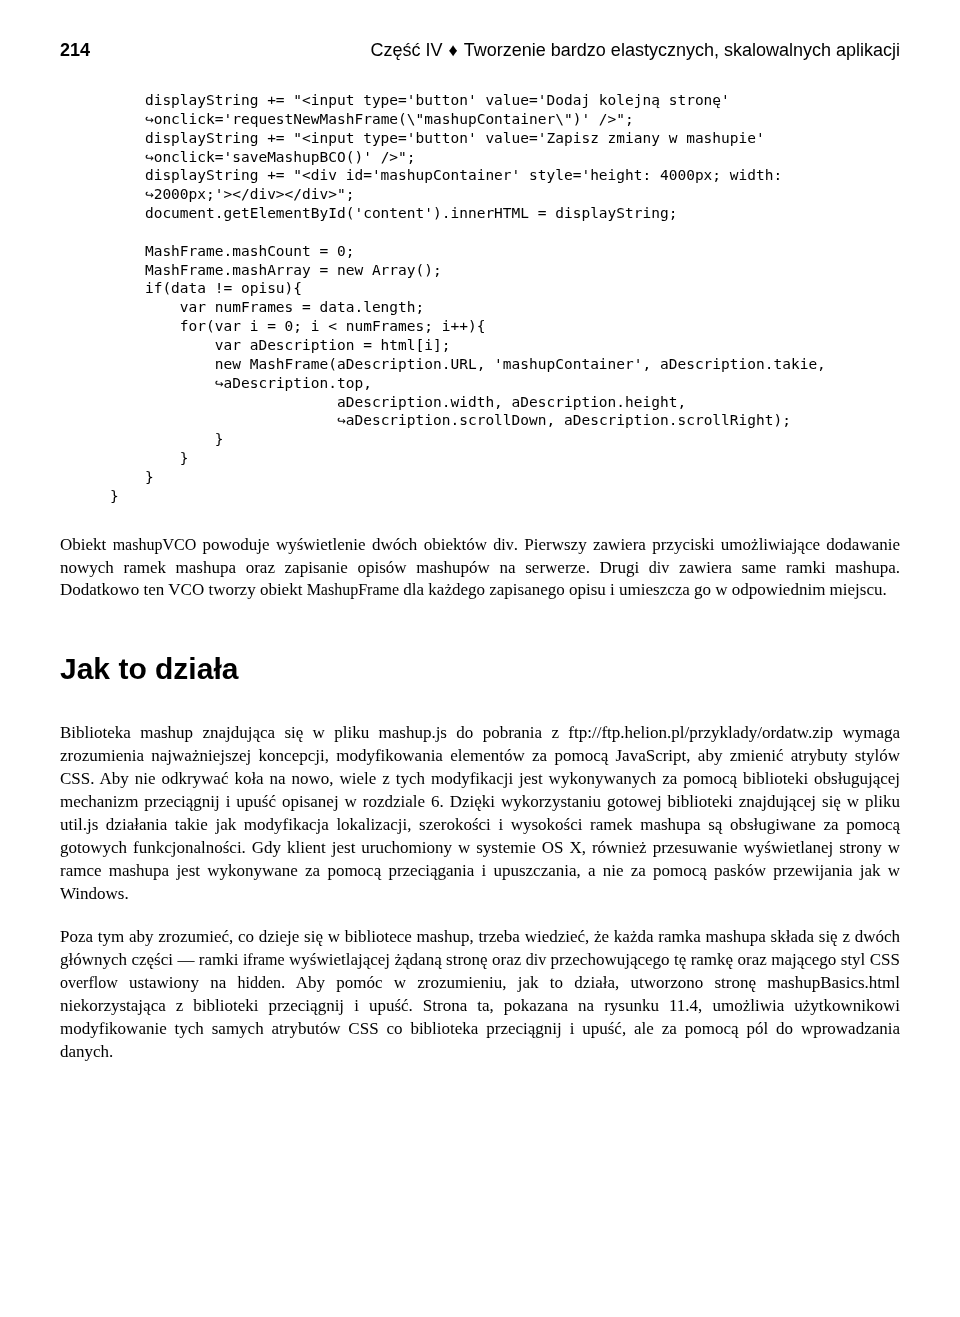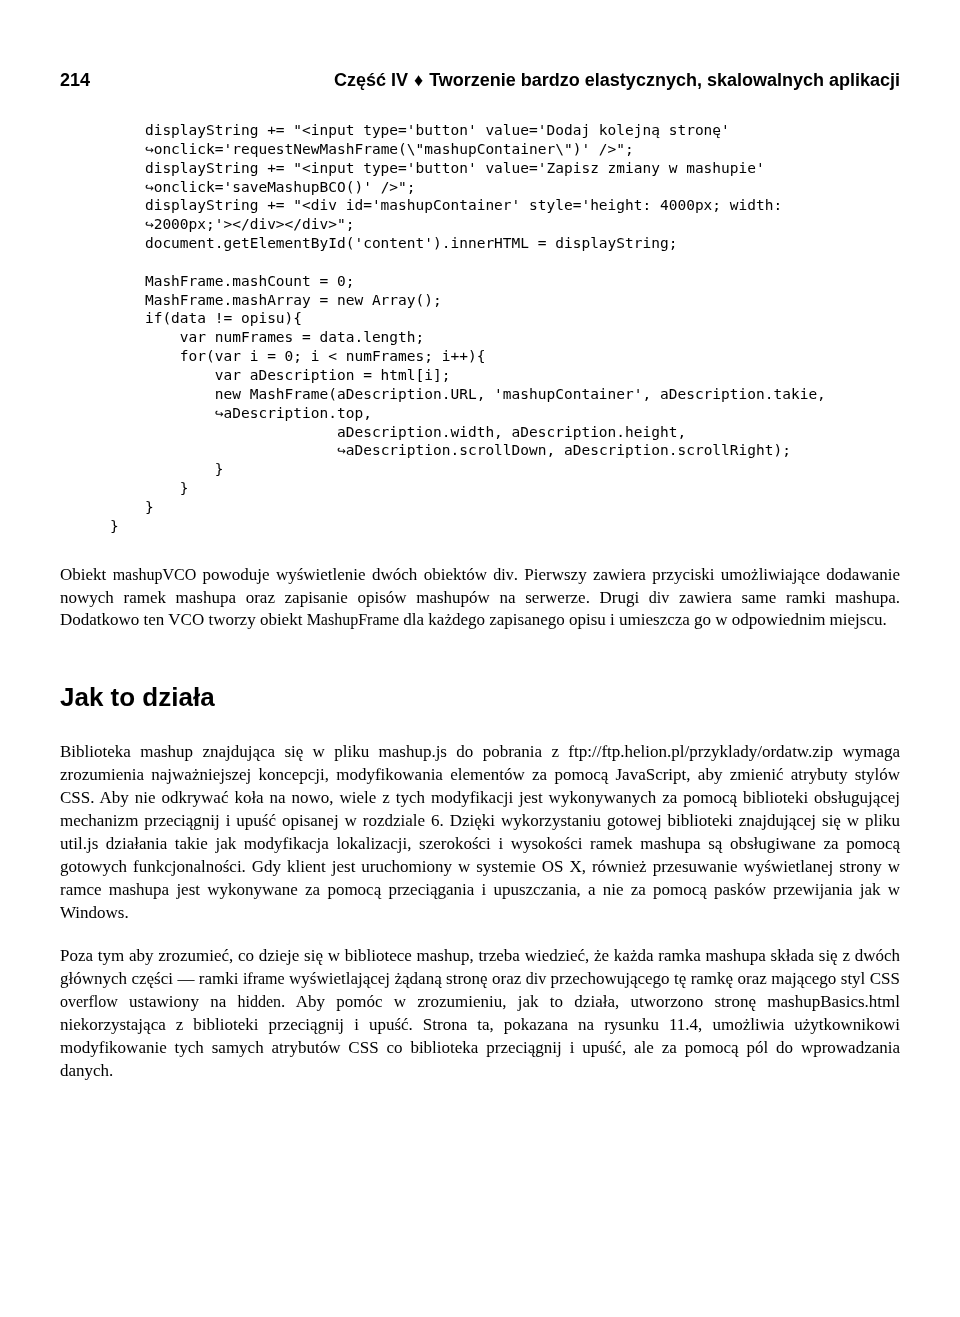--- a/index.html
+++ b/index.html
@@ -7,33 +7,32 @@
     padding: 40px 60px 60px 60px;
     background: #fff;
     font-family: Georgia, 'Times New Roman', serif;
     color: #000;
     width: 960px;
     box-sizing: border-box;
   }
   .header-row {
     display: flex;
     justify-content: space-between;
-    align-items: flex-end;
+    align-items: center;
     margin-bottom: 30px;
   }
   .page-number {
     font-family: Arial, Helvetica, sans-serif;
     font-weight: bold;
     font-size: 18px;
   }
   .running-head {
     font-family: Arial, Helvetica, sans-serif;
-    font-weight: bold;
+    font-weight: normal;
     font-size: 18px;
-    margin-top: 30px;
   }
   .diamond {
     display: inline-block;
     margin: 0 6px;
   }
   pre.code {
     font-family: 'DejaVu Sans Mono', 'Courier New', monospace;
     font-size: 14.5px;
     line-height: 1.3;
     white-space: pre;
@@ -48,22 +47,22 @@
     text-align: justify;
     margin: 0 0 20px 0;
   }
   .mono-inline {
     font-family: Liberation Serif, serif;
     font-size: 16px;
   }
   h1.section {
     font-family: Arial, Helvetica, sans-serif;
     font-weight: 900;
-    font-size: 26px;
-    margin: 50px 0 28px 0;
+    font-size: 30px;
+    margin: 50px 0 36px 0;
   }
   .italic { }
 </style>
 </head>
 <body>
 
 <div class="header-row">
   <span class="page-number">214</span>
   <span class="running-head">
     <span>Część IV</span><span class="diamond">♦</span><span>Tworzenie bardzo elastycznych, skalowalnych aplikacji</span>

